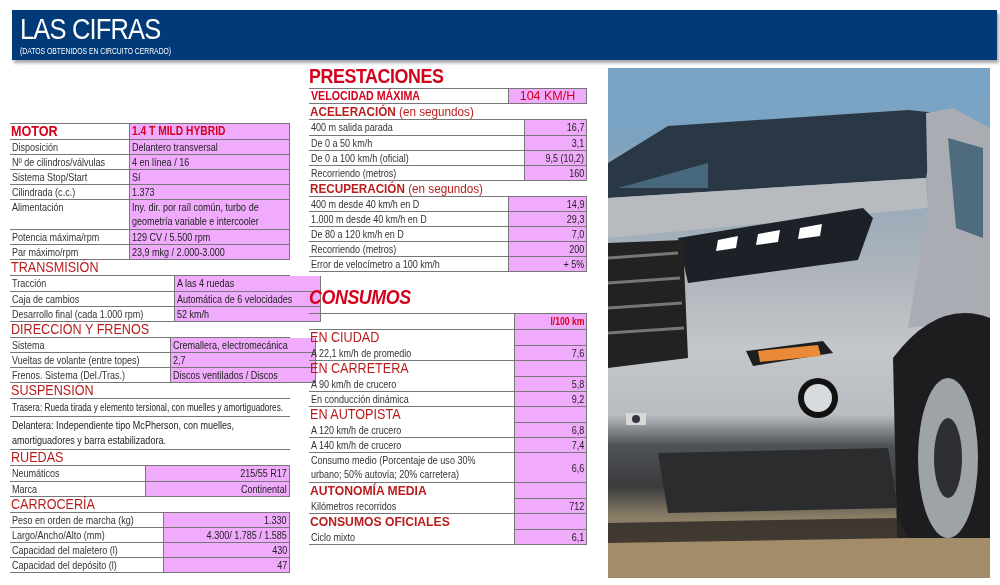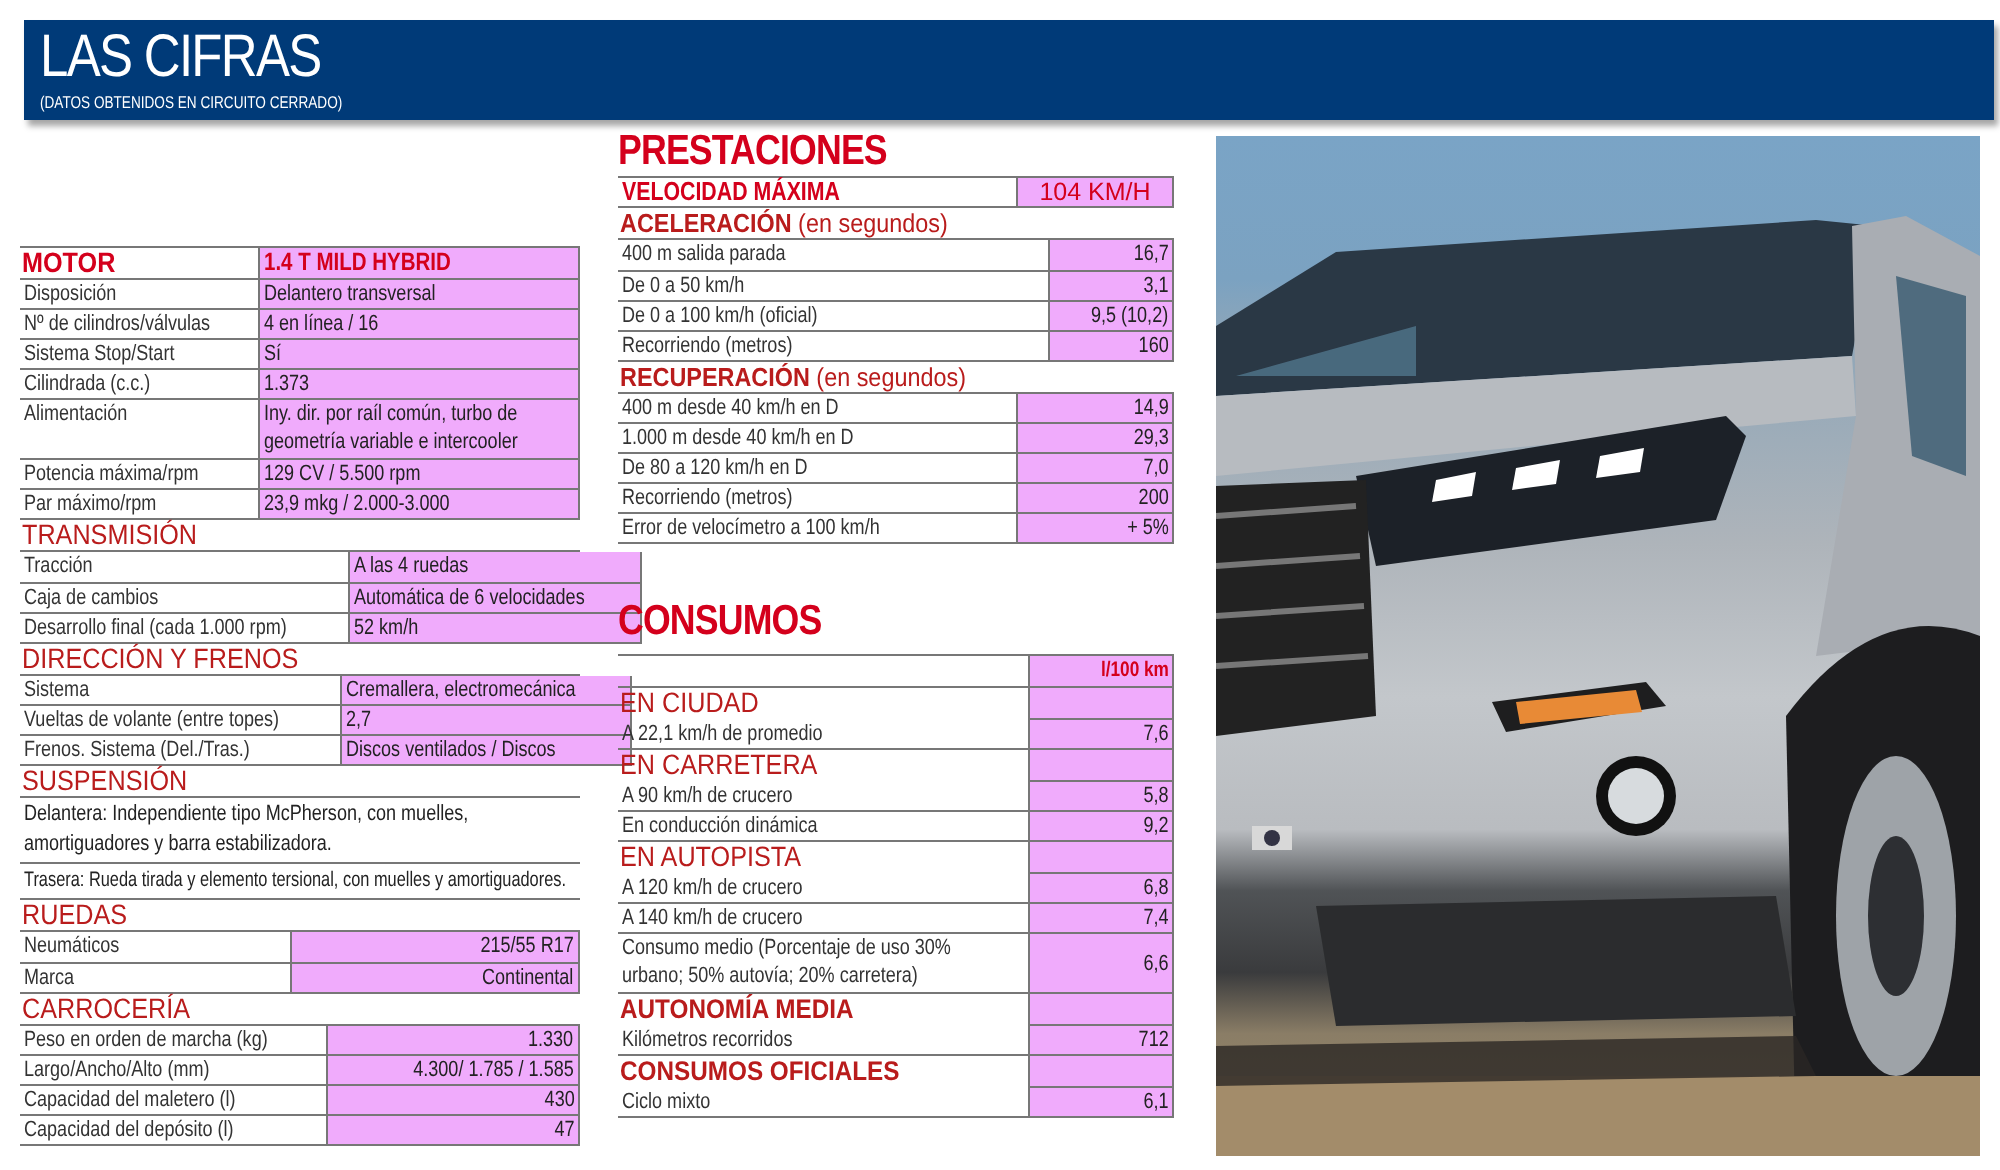--- a/index.html
+++ b/index.html
@@ -119,27 +119,27 @@
           <td class="val"><span class="cond">2,7</span></td>
         </tr>
     <tr>
           <td class="lbl"><span class="cond">Frenos. Sistema (Del./Tras.)</span></td>
           <td class="val"><span class="cond">Discos ventilados / Discos</span></td>
         </tr>
   </tbody>
     </table>
 
   <div class="sec"><span class="cond">SUSPENSIÓN</span></div>
+  <div class="fullrow" style="border-bottom:1px solid #777;padding:1px 2px;font-size:10.5px;white-space:nowrap;">
+    <span class="cond" style="transform:scaleX(0.78);">Trasera: Rueda tirada y elemento tersional, con muelles y amortiguadores.</span>
+  </div>
   <div class="fullrow" style="border-bottom:1px solid #777;padding:1px 2px;">
     <span class="cond">Delantera: Independiente tipo McPherson, con muelles,</span><br>
     <span class="cond">amortiguadores y barra estabilizadora.</span>
   </div>
-  <div class="fullrow" style="border-bottom:1px solid #777;padding:1px 2px;font-size:10.5px;white-space:nowrap;">
-    <span class="cond" style="transform:scaleX(0.78);">Trasera: Rueda tirada y elemento tersional, con muelles y amortiguadores.</span>
-  </div>
 
   <div class="sec"><span class="cond">RUEDAS</span></div>
   <table>
     <tbody>
         <tr>
           <td class="lbl" style="width:135px;"><span class="cond">Neumáticos</span></td>
           <td class="val val-r"><span class="condr">215/55 R17</span></td>
         </tr>
     <tr>
           <td class="lbl"><span class="cond">Marca</span></td>
@@ -221,21 +221,21 @@
           <td class="lbl"><span class="cond">Recorriendo (metros)</span></td>
           <td class="val val-r"><span class="condr">200</span></td>
         </tr>
     <tr>
           <td class="lbl"><span class="cond">Error de velocímetro a 100 km/h</span></td>
           <td class="val val-r"><span class="condr">+ 5%</span></td>
         </tr>
   </tbody>
     </table>
 
-  <div class="big-title" style="margin-top:27px;margin-bottom:4px;"><span class="cond">CONSUMOS</span></div>
+  <div class="big-title" style="margin-top:13px;margin-bottom:4px;font-style:italic;"><span class="cond">CONSUMOS</span></div>
   <table>
     <tbody>
         <tr class="topline">
           <td style="height:16px;"></td>
           <td class="val val-r" style="width:78px;color:#d4001c;font-weight:bold;font-size:10.5px;"><span class="condr">l/100 km</span></td>
         </tr>
     <tr>
           <td class="sec" style="border-bottom:none;"><span class="cond">EN CIUDAD</span></td>
           <td class="val"></td>
         </tr>

